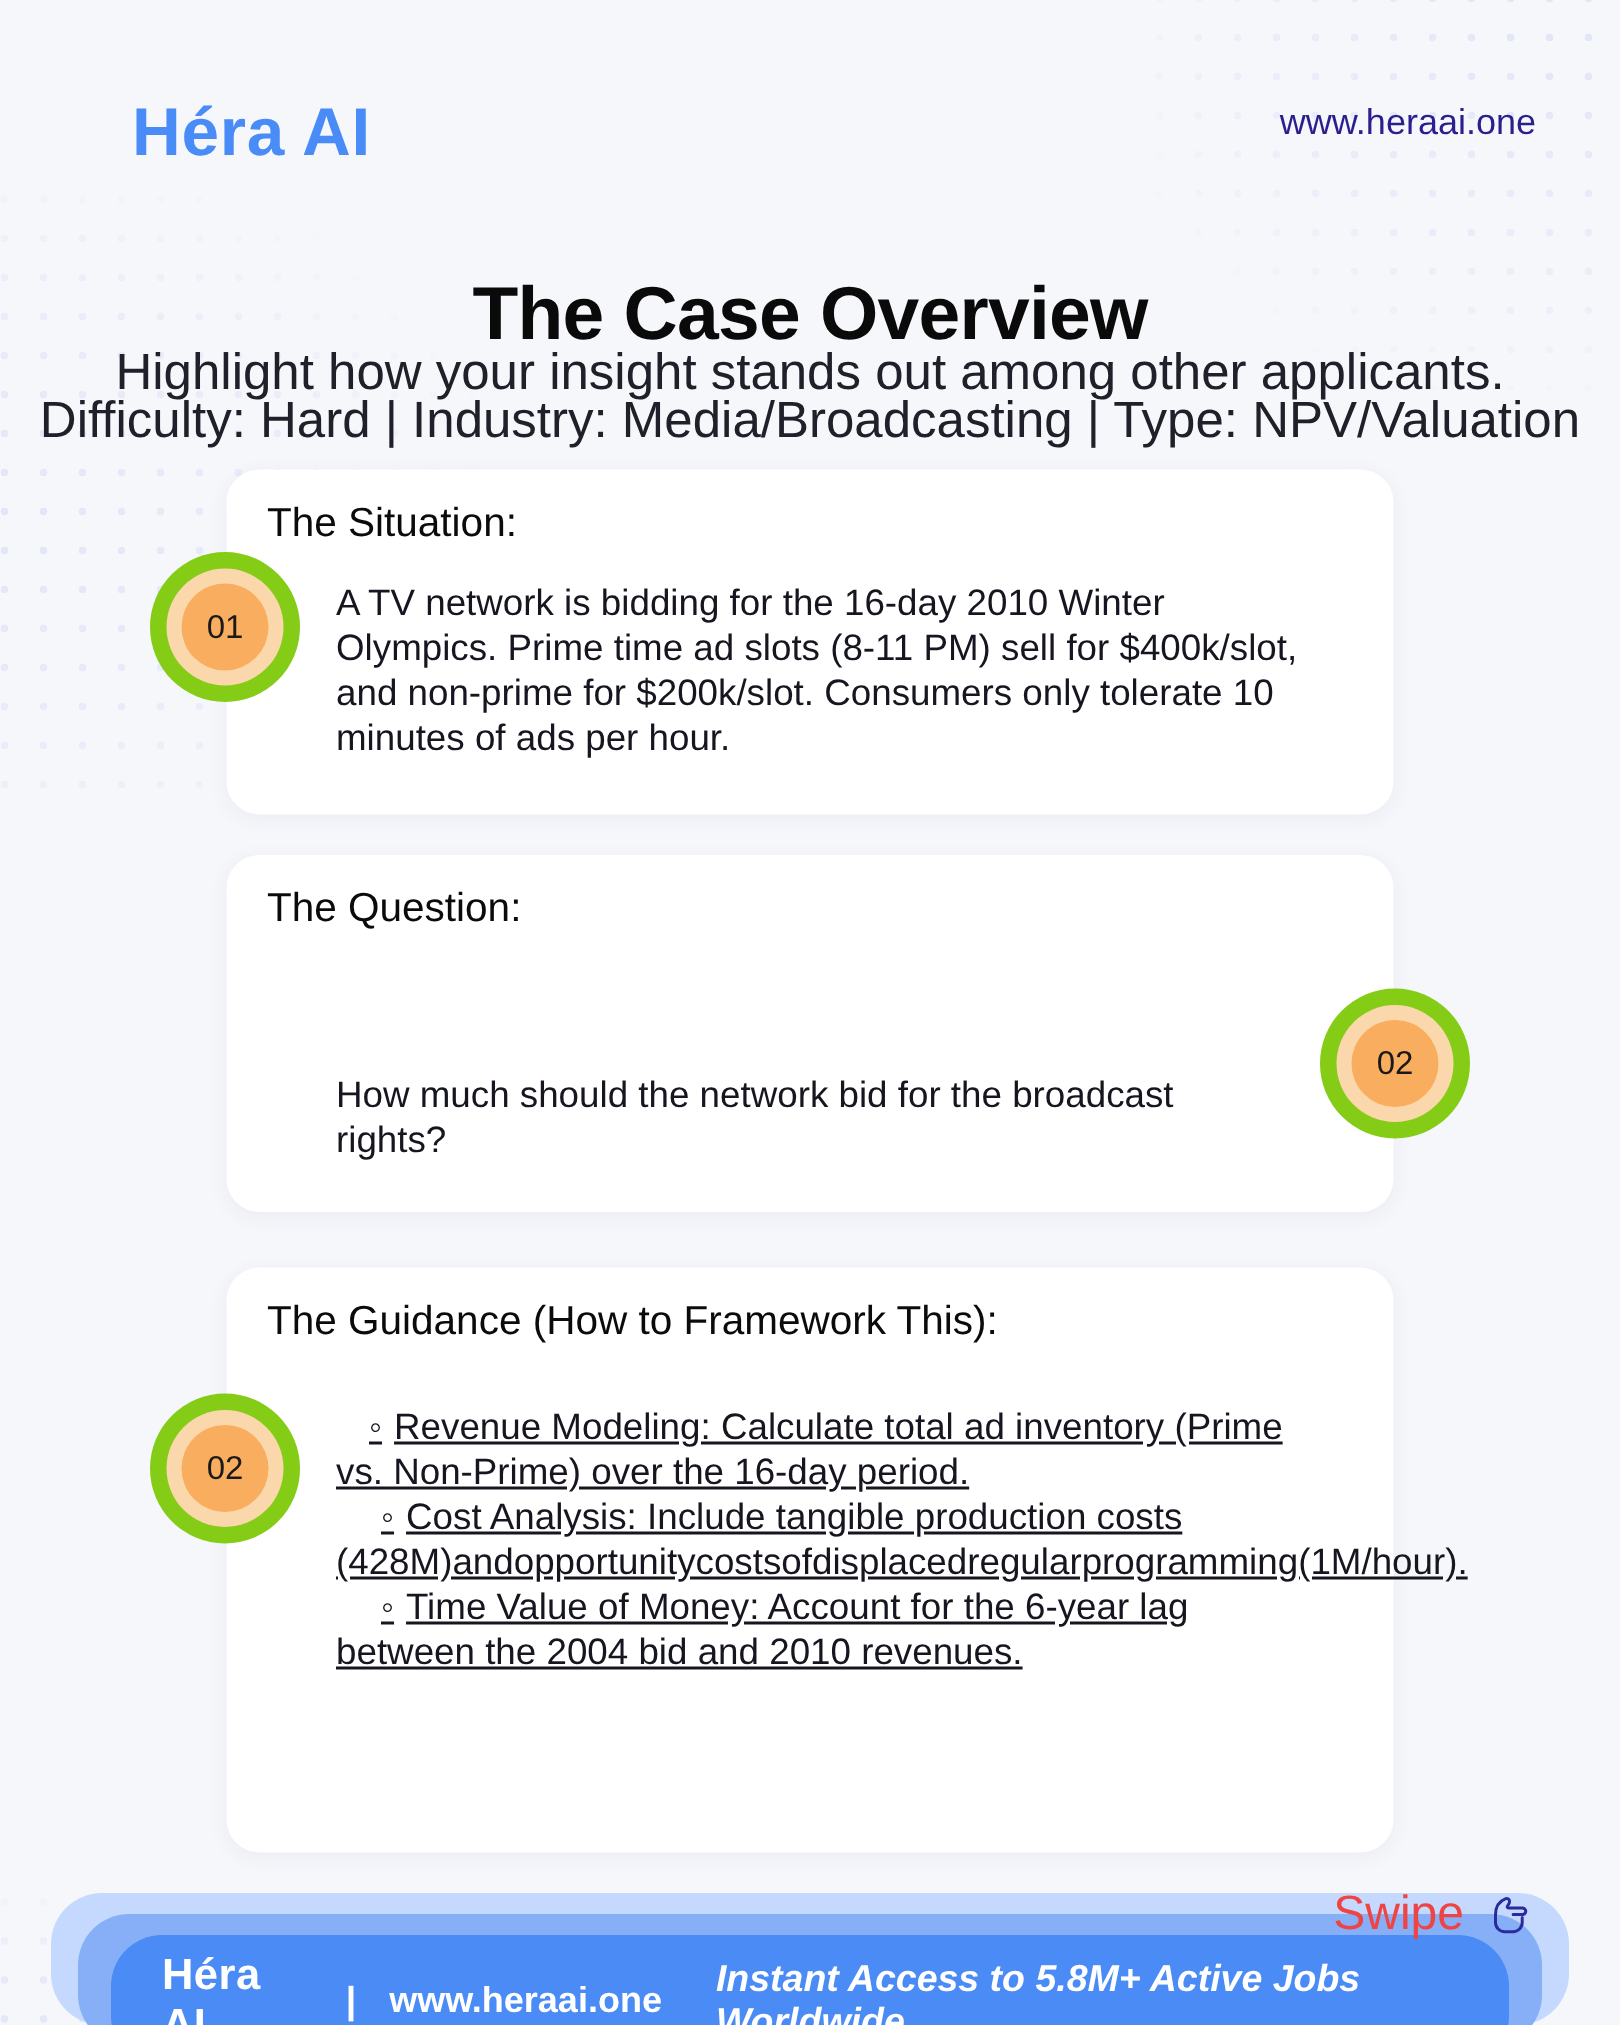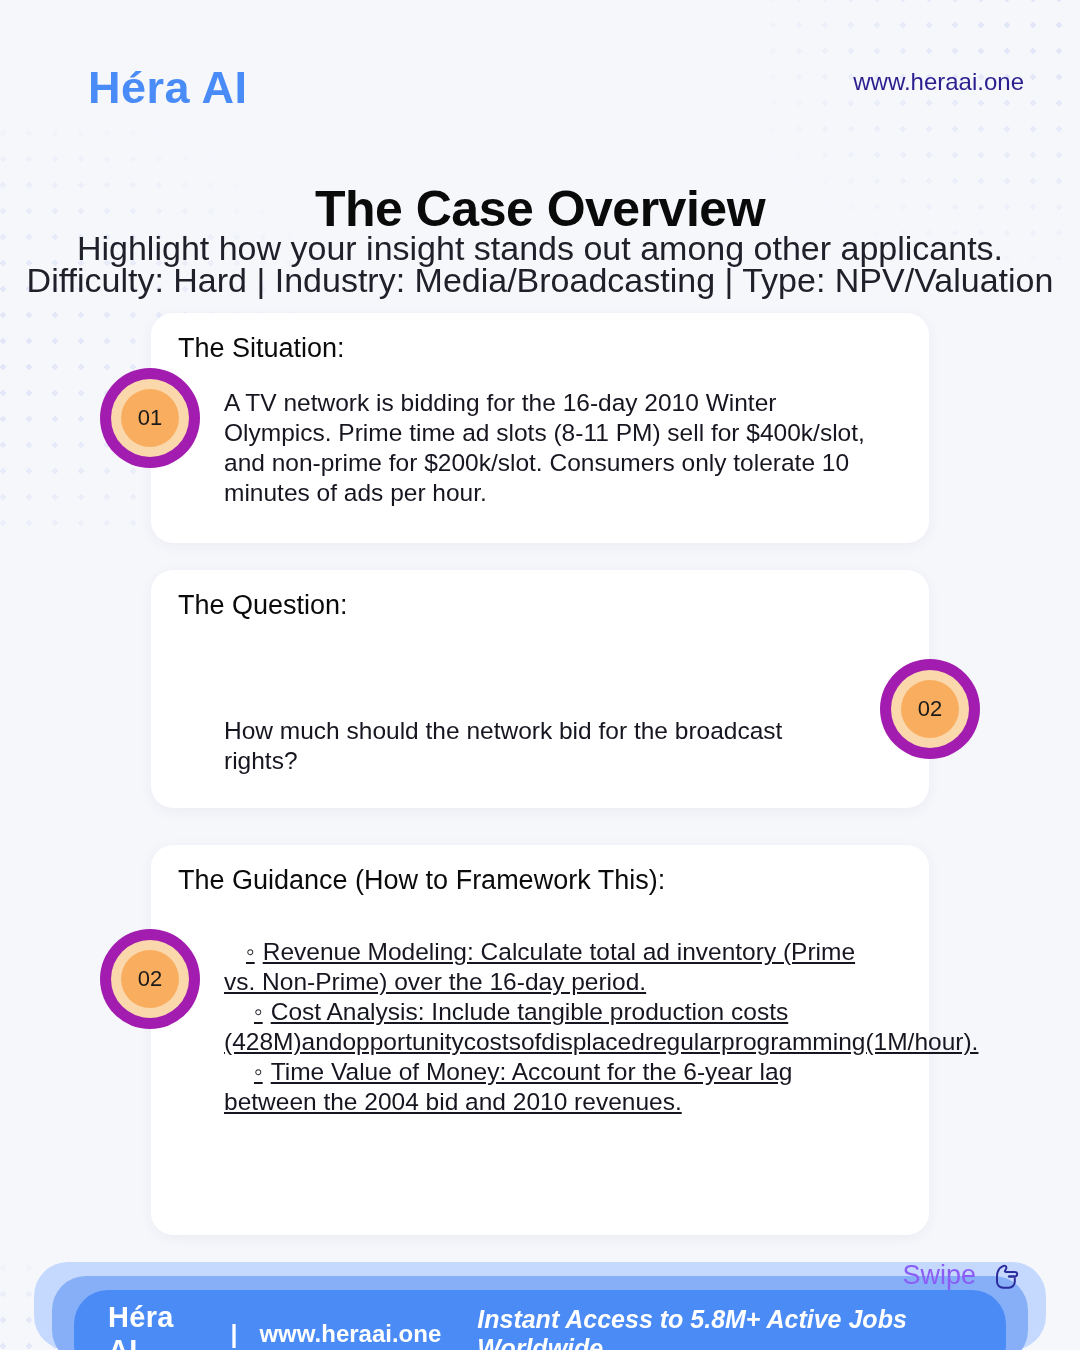--- a/index.html
+++ b/index.html
@@ -123,21 +123,21 @@
   .bullet-line { text-indent: 0; text-decoration: underline; }
   .bullet-line .bullet-mark { margin-left: 22px; margin-right: 8px; }
   .bullet-line.indent-more .bullet-mark { margin-left: 30px; }
 
   
   .step-badge {
     position: absolute;
     width: 100px;
     height: 100px;
     border-radius: 50%;
-    background: #a21caf;
+    background: #84cc16;
     display: flex;
     align-items: center;
     justify-content: center;
   }
   .step-badge .ring-mid {
     width: 78px;
     height: 78px;
     border-radius: 50%;
     background: #fbd8ac;
     display: flex;
@@ -163,22 +163,22 @@
   .swipe-hint {
     position: absolute;
     right: 56px;
     top: 1255px;
     display: flex;
     align-items: center;
     gap: 8px;
     z-index: 6;
   }
   .swipe-hint .swipe-label {
-    font-size: 27px;
-    color: #8b5cf6;
+    font-size: 32px;
+    color: #ef4444;
   }
   .swipe-hint svg { display: block; }
 
   
   .footer-layer {
     position: absolute;
     border-radius: 34px;
   }
   #footer-layer-back {
     left: 34px;

